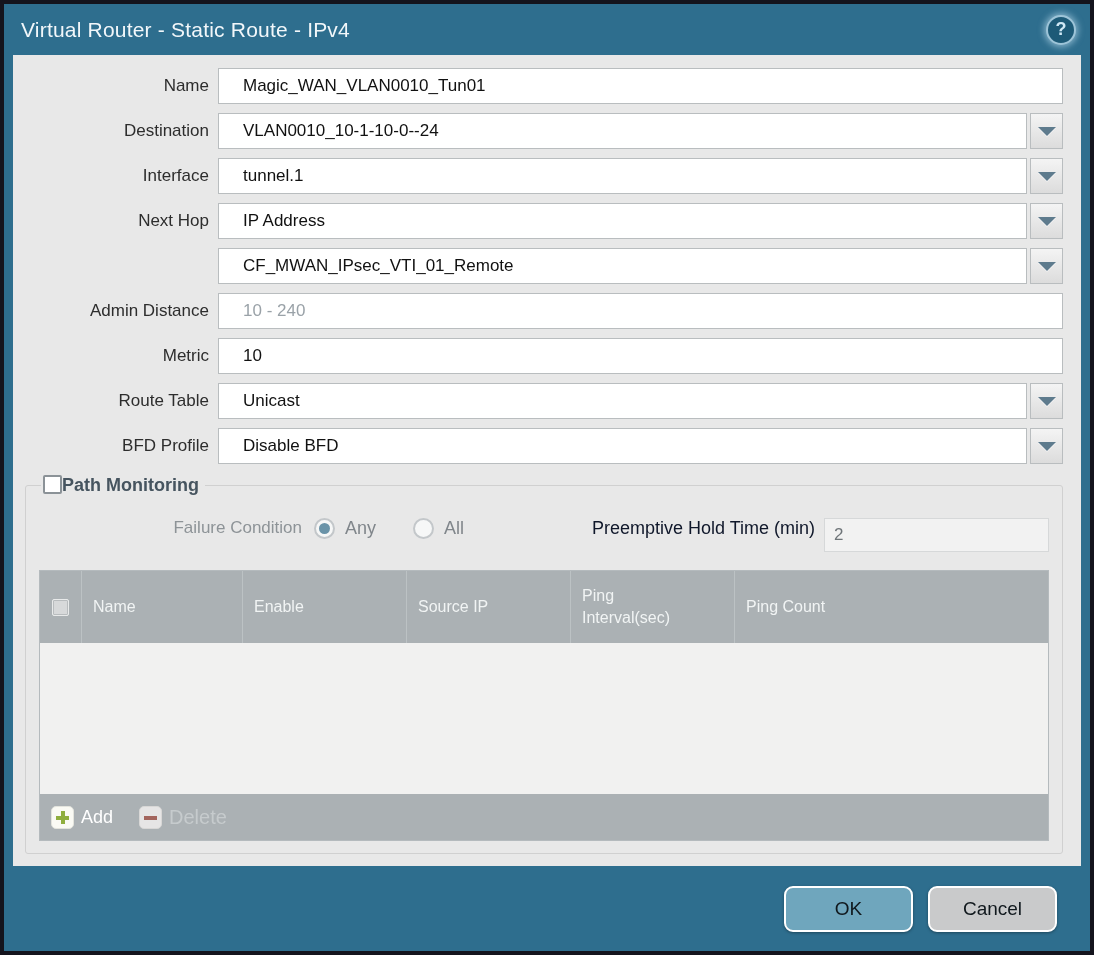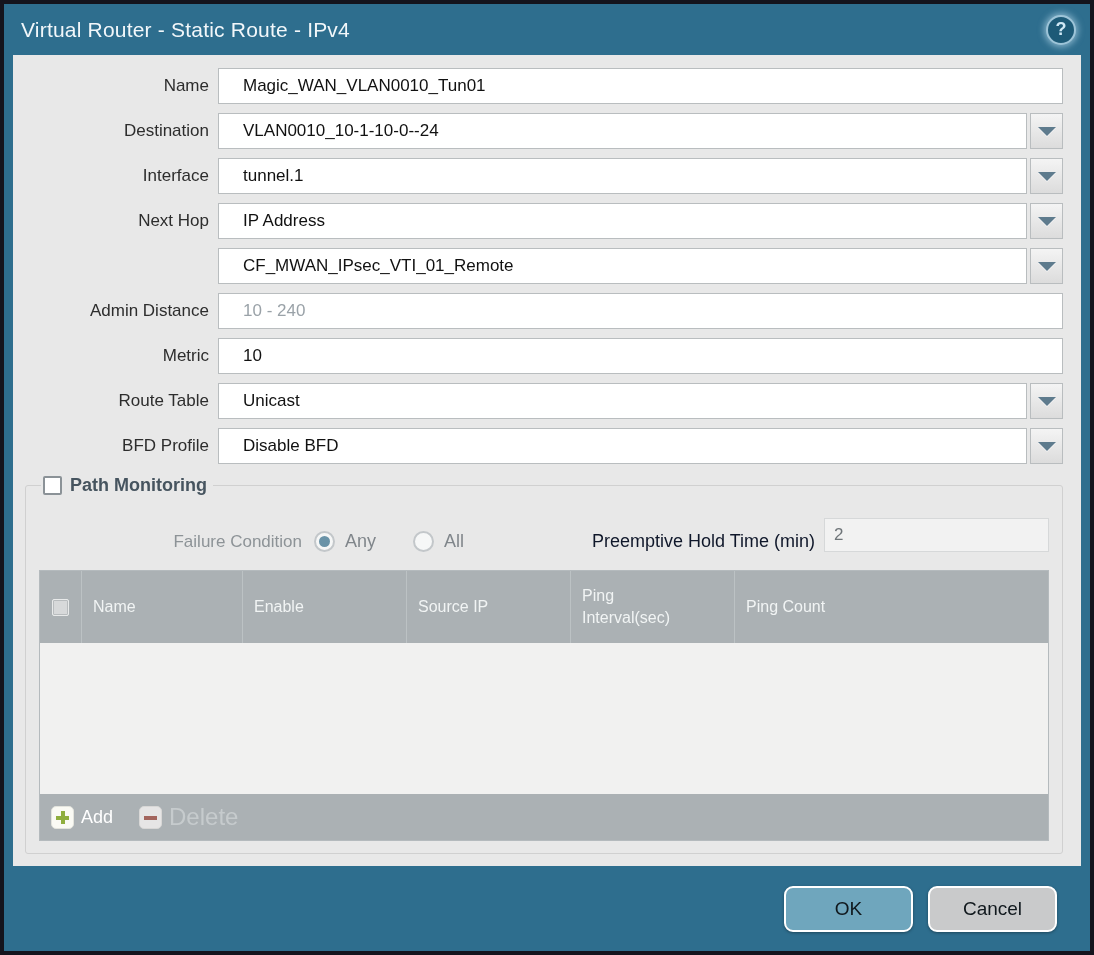--- a/index.html
+++ b/index.html
@@ -27,26 +27,26 @@
     font-size:17px; color:#111; font-family:"Liberation Sans", sans-serif; }
   .ti::placeholder { color:#9aa2a8; opacity:1; }
   .dd-btn { width:33px; height:36px; margin-left:3px; border:1px solid #b9bdbf;
     background:linear-gradient(#f4f4f4,#dcdcdc); display:flex; align-items:center;
     justify-content:center; cursor:pointer; }
   .dd-arrow { width:0; height:0; border-left:9px solid transparent; border-right:9px solid transparent;
     border-top:9px solid #5e7b8d; filter:drop-shadow(0 1px 0 rgba(255,255,255,.6)); }
 
   
   fieldset.pm { border:1px solid #d0d0d0; border-radius:3px; margin-top:11px; padding:14px 13px 12px 13px; }
-  fieldset.pm legend { display:flex; align-items:center; gap:8px; padding:0 6px 0 2px; margin-left:2px; }
+  fieldset.pm legend { display:flex; align-items:flex-start; padding:0 6px 0 2px; margin-left:2px; }
   .pm-checkbox { width:19px; height:19px; border:2px solid #8b9297; border-radius:2px;
     background:#ffffff; cursor:pointer; }
   .pm-title { font-size:18px; font-weight:bold; color:#46545f; }
 
-  .fc-row { display:flex; align-items:flex-end; margin:8px 0 18px 0; }
+  .fc-row { display:flex; align-items:flex-start; margin:8px 0 18px 0; }
   .fc-label { width:275px; text-align:right; font-size:17px; color:#8d9397; padding-right:12px; }
   .radio { width:21px; height:21px; border-radius:50%; border:2px solid #c3c7ca; background:#f6f7f7;
     display:inline-flex; align-items:center; justify-content:center; cursor:pointer; }
   .radio.sel .dot { width:11px; height:11px; border-radius:50%; background:#6a93a8; }
   .radio-label { font-size:18px; color:#80868b; margin:0 0 0 10px; }
   .radio-group { display:flex; align-items:center; gap:37px; }
   .radio-item { display:flex; align-items:center; }
   .pht-label { margin-left:auto; font-size:18px; color:#0f172a; padding-right:9px; }
   .pht-input { width:225px; height:34px; border:1px solid #d6d8d9; background:#f2f2f2;
     color:#6f7579; font-size:17px; padding:0 9px; font-family:"Liberation Sans", sans-serif; }
@@ -74,21 +74,21 @@
     font-family:"Liberation Sans", sans-serif; }
   .icon-sq { width:23px; height:23px; border-radius:5px; background:#fafaf4;
     border:1px solid #e3e4dd; position:relative; }
   .plus-icon::before, .plus-icon::after { content:""; position:absolute; background:#8fae3e; }
   .plus-icon::before { left:4px; top:9px; width:13px; height:4px; }
   .plus-icon::after  { left:9px; top:4px; width:4px; height:13px; }
   .minus-icon { background:#f1efee; border-color:#e0dedc; opacity:.85; }
   .minus-icon::before { content:""; position:absolute; left:4px; top:9px; width:13px; height:4px;
     background:#a2584e; }
   .add-label { color:#ffffff; font-size:18px; }
-  .del-label { color:#c6cbcd; font-size:24px; }
+  .del-label { color:#c6cbcd; font-size:20px; }
 
   
   .bottombar { height:85px; display:flex; align-items:center; justify-content:flex-end;
     gap:15px; padding-right:33px; }
   .btn { width:129px; height:46px; border-radius:9px; border:2px solid #ffffff;
     font-size:19px; color:#10181d; cursor:pointer; font-family:"Liberation Sans", sans-serif;
     box-shadow:0 1px 3px rgba(0,0,0,.35); }
   .btn-ok { background:#6fa6bd; }
   .btn-cancel { background:#c9cacb; }
 </style>

